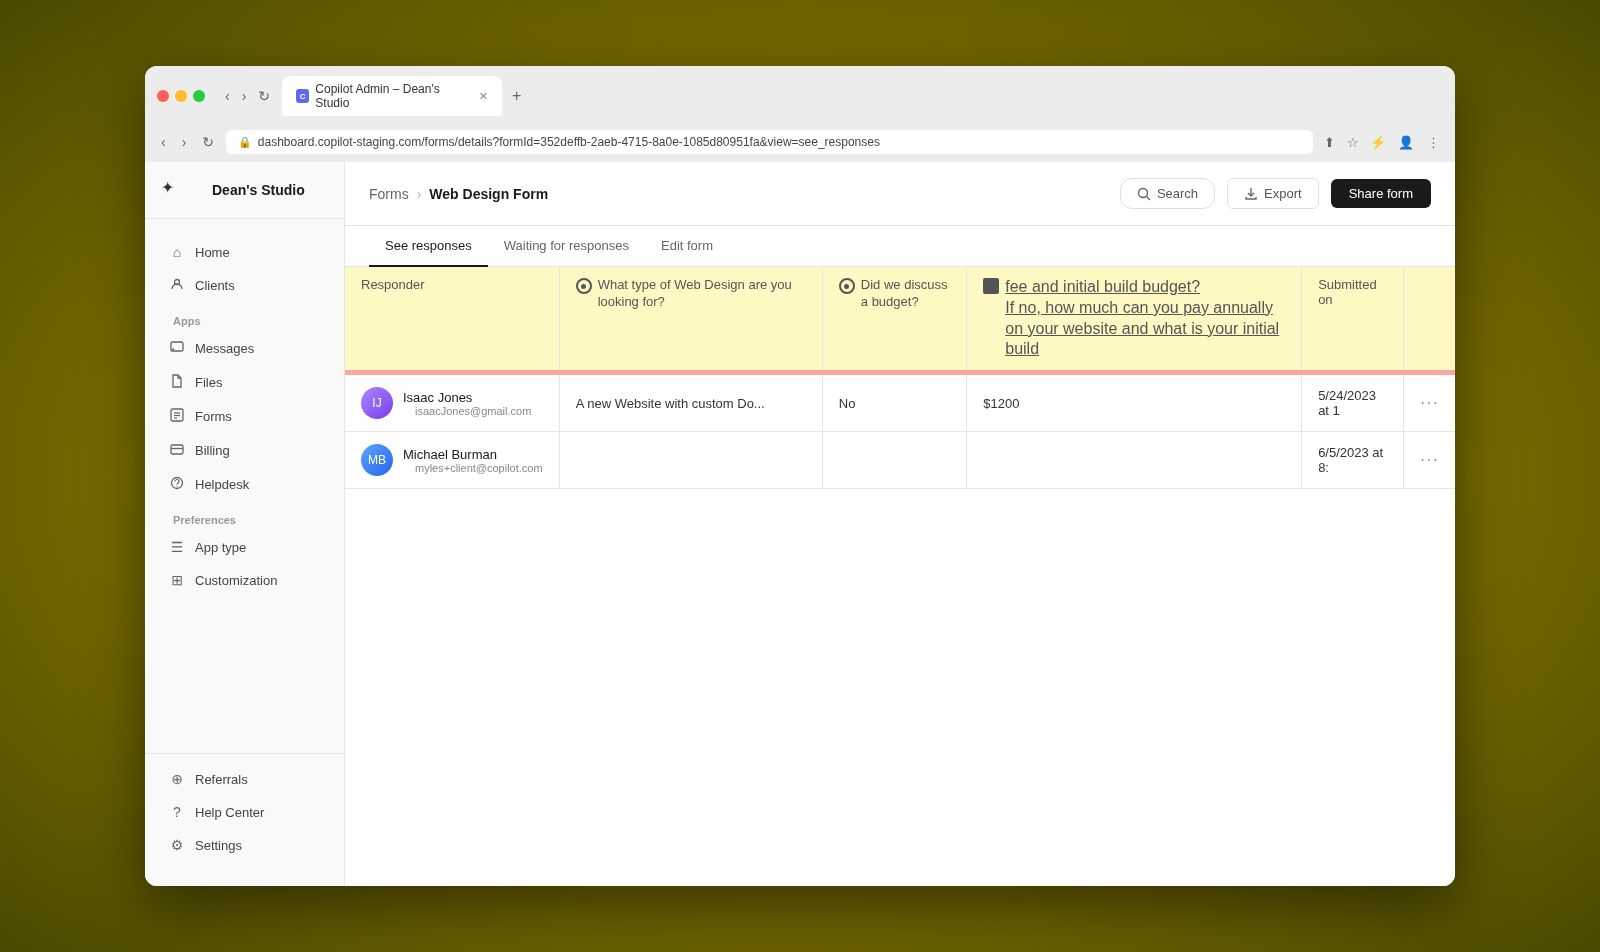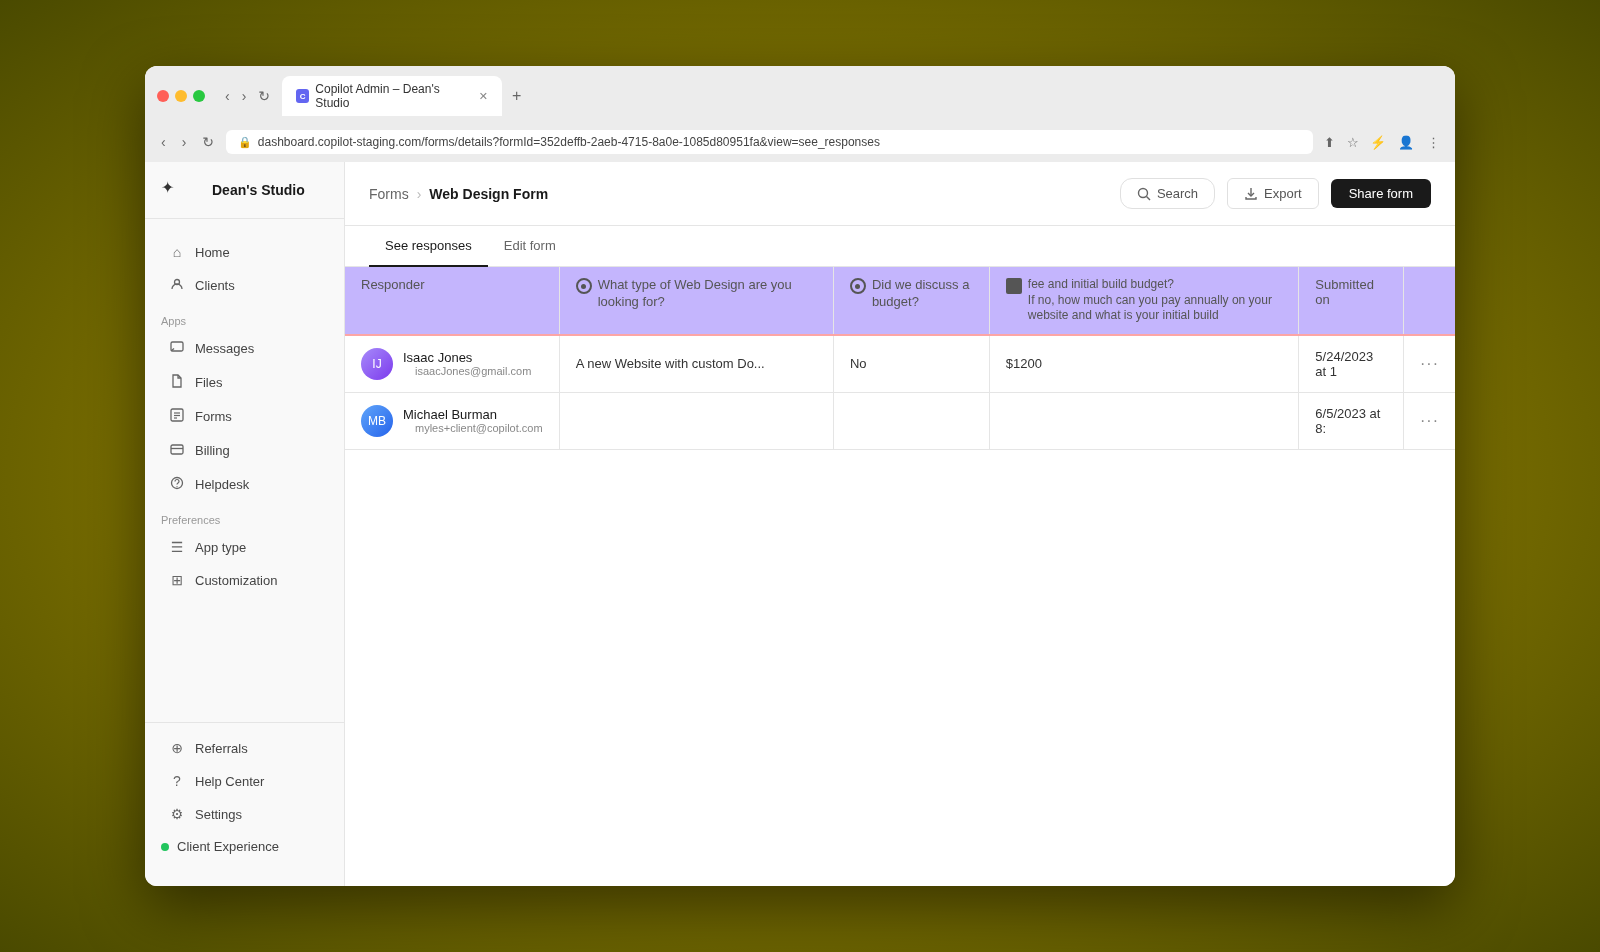--- a/index.html
+++ b/index.html
@@ -221,22 +221,22 @@
     .sidebar-item .item-icon {
       font-size: 14px;
       color: #666;
       width: 16px;
       text-align: center;
     }
 
     .sidebar-section-label {
       font-size: 11px;
       color: #999;
-      padding: 12px 16px 4px;
-      font-weight: 400;
+      padding: 12px 28px 4px;
+      font-weight: 700;
       text-transform: none;
     }
 
     .sidebar-bottom {
       padding: 8px 0;
       border-top: 1px solid #e5e5e5;
       margin-top: auto;
     }
 
     .client-experience-item {
@@ -365,26 +365,26 @@
       padding: 0;
     }
 
     .responses-table {
       width: 100%;
       border-collapse: collapse;
       font-size: 13px;
     }
 
     .responses-table th {
-      background: #c4b5fd;
+      background: #fef9c3;
       padding: 10px 16px;
       text-align: left;
       font-weight: 500;
       color: #555;
-      border-bottom: 2px solid #fca5a5;
+      border-bottom: 5px solid #fca5a5;
       border-right: 1px solid #e5e5e5;
       vertical-align: top;
     }
 
     .responses-table th:last-child {
       border-right: none;
     }
 
     .responses-table td {
       padding: 12px 16px;
@@ -619,24 +619,20 @@
           <span class="item-icon">⊕</span>
           <span>Referrals</span>
         </div>
         <div class="sidebar-item">
           <span class="item-icon">?</span>
           <span>Help Center</span>
         </div>
         <div class="sidebar-item">
           <span class="item-icon">⚙</span>
           <span>Settings</span>
-        </div>
-        <div class="client-experience-item">
-          <div class="green-dot"></div>
-          <span>Client Experience</span>
         </div>
       </div>
     </div>
 
     <div class="main-content">
 
       <div class="main-header">
         <div class="breadcrumb">
           <span style="cursor:pointer;color:#666;">Forms</span>
           <span class="breadcrumb-sep">›</span>
@@ -660,20 +656,23 @@
           </button>
           <button class="share-form-btn">
             <span>Share form</span>
           </button>
         </div>
       </div>
 
       <div class="tabs-bar">
         <div class="tab-item active">
           <span>See responses</span>
+        </div>
+        <div class="tab-item">
+          <span>Waiting for responses</span>
         </div>
         <div class="tab-item">
           <span>Edit form</span>
         </div>
       </div>
 
       <div class="table-container">
         <table class="responses-table">
           <thead>
             <tr>
@@ -692,21 +691,21 @@
                 <div class="col-header-with-icon">
                   <div class="col-icon">
                     <div class="col-icon-inner"></div>
                   </div>
                   <span class="col-header-text">Did we discuss a budget?</span>
                 </div>
               </th>
               <th>
                 <div class="col-header-with-icon">
                   <div class="col-icon-square"></div>
-                  <span class="col-header-text" style="white-space:pre-line;font-size:12px;">fee and initial build budget?
+                  <span class="col-header-text" style="white-space:pre-line;font-size:16px;text-decoration:underline;">fee and initial build budget?
 If no, how much can you pay annually on your website and what is your initial build</span>
                 </div>
               </th>
               <th>
                 <span>Submitted on</span>
               </th>
               <th style="width:40px;"></th>
             </tr>
           </thead>
           <tbody>

